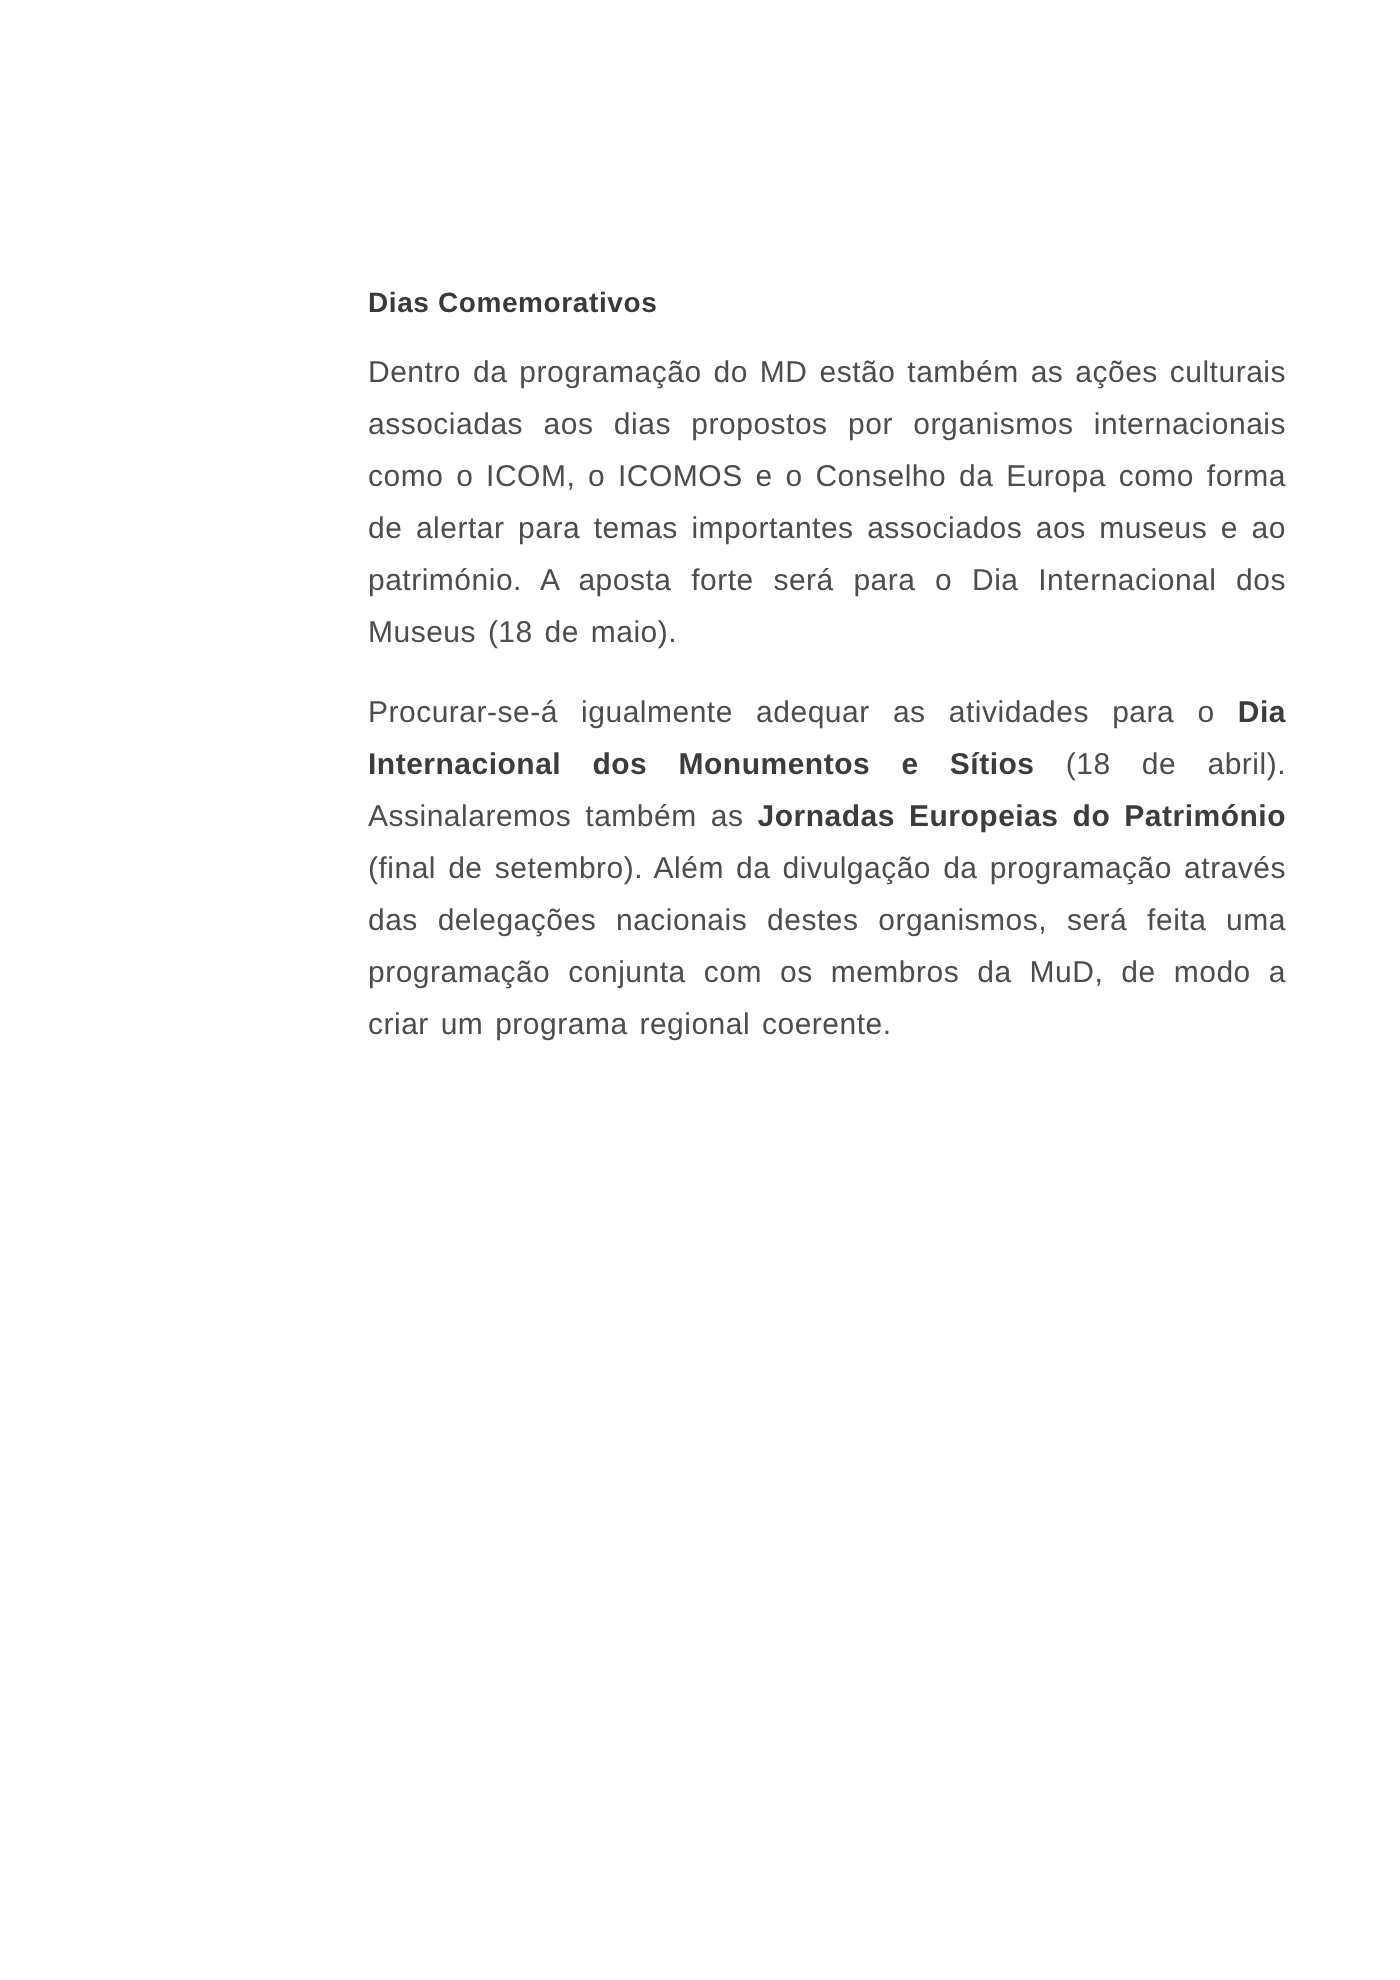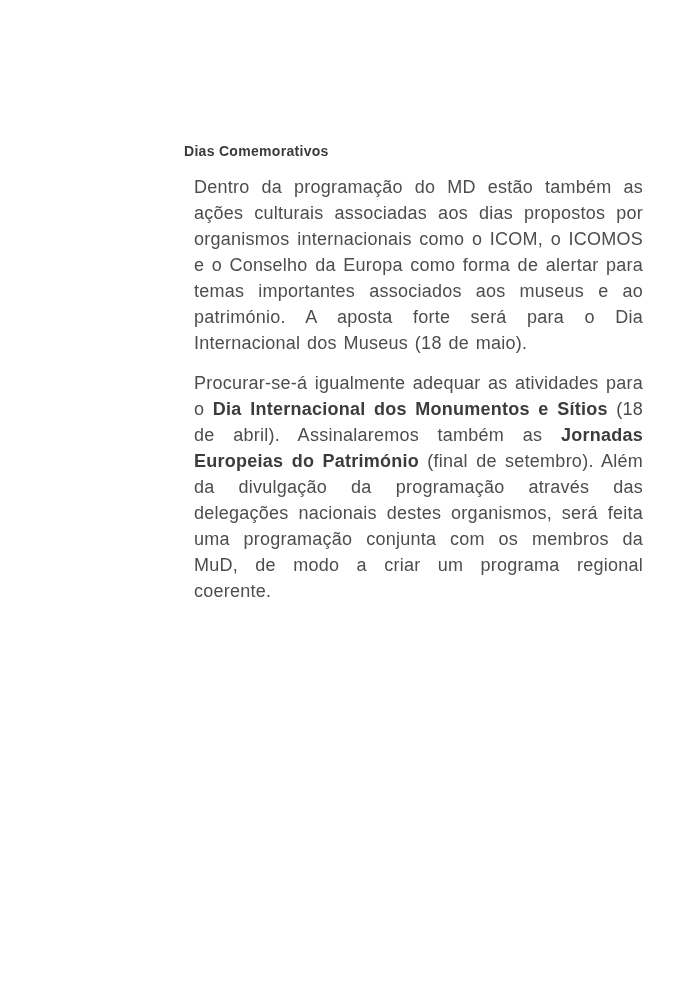--- a/index.html
+++ b/index.html
@@ -24,27 +24,27 @@
   }
   .heading {
     font-size: 14px;
     font-weight: bold;
     color: #3a3a3c;
     letter-spacing: 0.3px;
     margin: 0 0 14px 0;
     line-height: 17px;
   }
   .para {
-    font-size: 18px;
+    font-size: 15px;
     line-height: 26px;
     color: #4d4d4f;
     text-align: justify;
     letter-spacing: 0.25px;
     word-spacing: 1.5px;
-    margin: 0 0 14px 10px;
+    margin: 0 0 14px 0;
   }
   .para .bold {
     font-weight: bold;
     color: #3c3c3e;
   }
   .page-number {
     position: absolute;
     top: 915px;
     right: 63px;
     font-size: 11px;

